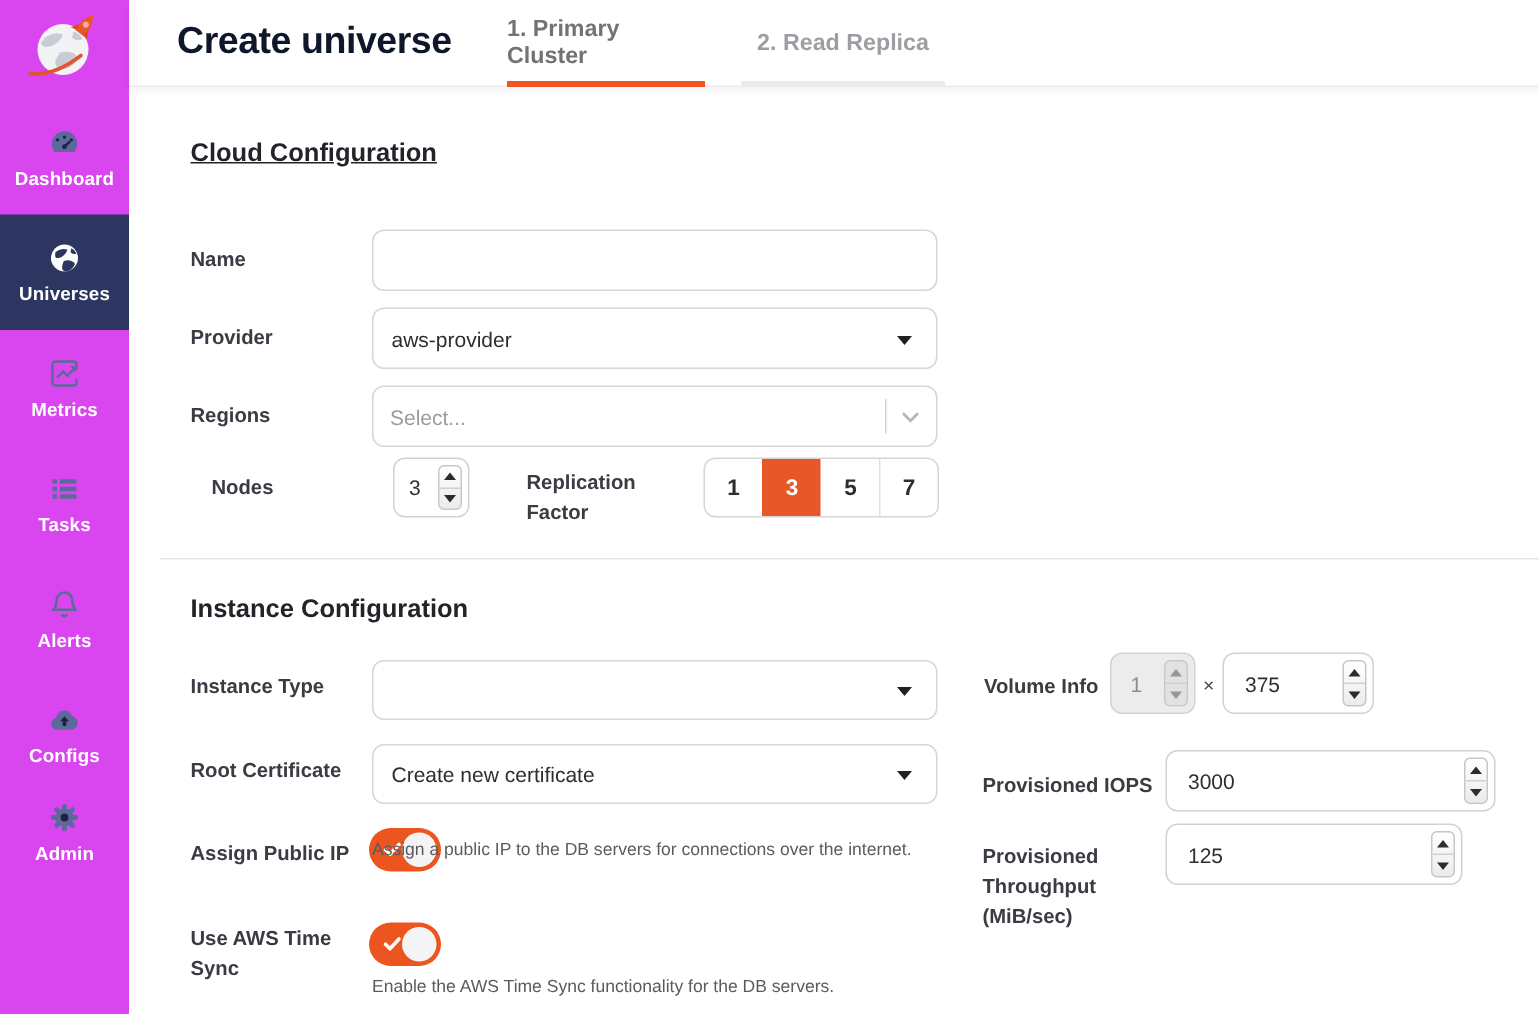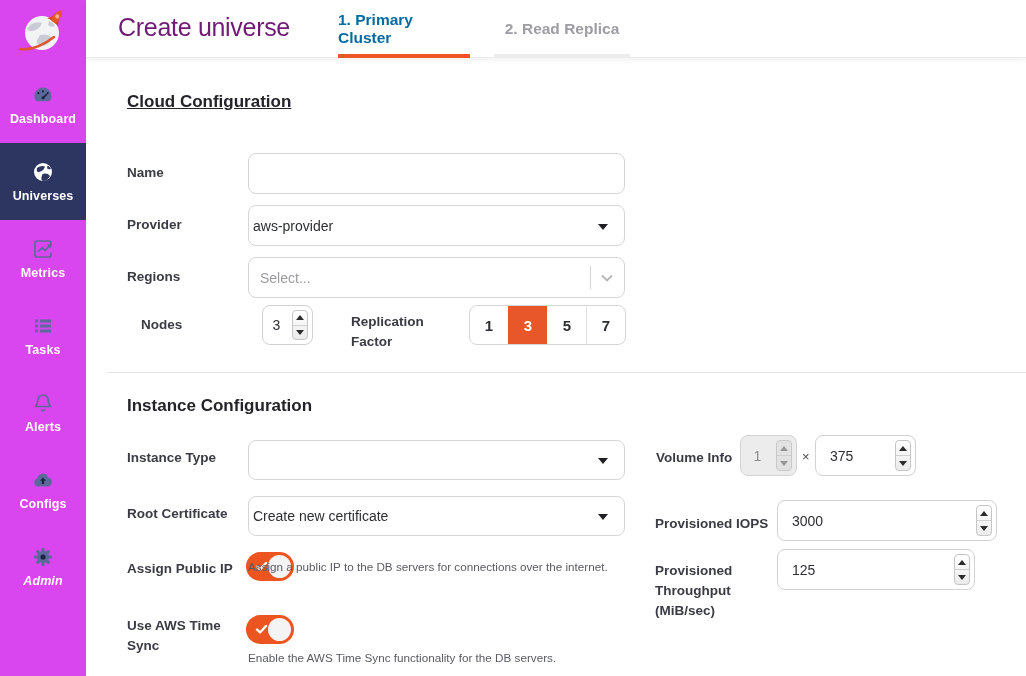--- a/index.html
+++ b/index.html
@@ -12,39 +12,39 @@
   .logo { position:absolute; left:16px; top:5px; width:54px; height:56px; }
   .nav-item { position:absolute; left:0; width:86px; height:77px; display:flex; flex-direction:column;
               align-items:center; justify-content:center; gap:5px; cursor:pointer; }
   .nav-item.active { background:#2d3561; }
   .nav-icon { width:24px; height:24px; display:flex; align-items:center; justify-content:center; }
   .nav-label { color:#fff; font-size:12.5px; font-weight:600; letter-spacing:.1px; }
 
   
   .header { position:absolute; left:86px; top:0; width:940px; height:58px; background:#fff;
             border-bottom:1px solid #ececec; box-shadow:0 3px 5px rgba(0,0,0,.05); z-index:5; }
-  .page-title { position:absolute; left:32px; top:13px; font-size:25px; font-weight:400; color:#701a75; letter-spacing:-.3px; }
+  .page-title { position:absolute; left:32px; top:13px; font-size:25px; font-weight:700; color:#0f172a; letter-spacing:-.3px; }
   .tab { position:absolute; top:0; height:58px; display:flex; align-items:center; justify-content:center;
          font-size:15.5px; font-weight:700; cursor:pointer; border-bottom:4px solid transparent; padding-top:3px; }
-  .tab.active { color:#0369a1; border-bottom-color:#ee5424; }
+  .tab.active { color:#737373; border-bottom-color:#ee5424; }
   .tab.inactive { color:#9d9da3; border-bottom-color:#ececec; }
   .tab-primary { left:252px; width:132px; }
   .tab-replica { left:408px; width:136px; }
 
   
   .content { position:absolute; left:86px; top:58px; width:940px; height:618px; background:#fff; }
   .section-heading { position:absolute; font-size:17px; font-weight:700; color:#232329; }
   .field-label { position:absolute; font-size:13.5px; font-weight:600; color:#3a3b43; line-height:20px; }
   .help-text { position:absolute; font-size:11.7px; color:#5a5b60; }
   .divider { position:absolute; height:1px; background:#e7e7e7; }
 
   .text-input, .select-box { position:absolute; background:#fff; border:1px solid #d6d6d6; border-radius:8px;
         font-family:"Liberation Sans", sans-serif; font-size:14px; color:#2d2e33; }
   .text-input { padding:0 14px; outline:none; }
-  .select-box { display:flex; align-items:center; padding-left:4px; cursor:pointer; }
+  .select-box { display:flex; align-items:center; padding-left:12px; cursor:pointer; }
   .caret { position:absolute; right:16px; top:50%; margin-top:-2px; width:0; height:0;
            border-left:5px solid transparent; border-right:5px solid transparent; border-top:6px solid #1f1f24; }
   .rselect { display:flex; align-items:center; padding-left:11px; color:#9b9ba1; }
   .rselect .sep { position:absolute; right:33px; top:8px; bottom:8px; width:1px; background:#d4d4d4; }
   .rselect .chev { position:absolute; right:8px; top:50%; margin-top:-9px; }
 
   
   .num-wrap { position:absolute; background:#fff; border:1px solid #d2d2d2; border-radius:8px; }
   .num-wrap .num-val { position:absolute; left:0; right:22px; top:0; bottom:0; display:flex;
         align-items:center; justify-content:center; font-size:14px; color:#2d2e33; }
@@ -160,21 +160,21 @@
     <div class="nav-item" style="top:451px;">
       <span class="nav-icon">
         <svg width="24" height="24" viewBox="0 0 24 24">
             <path d="M7 18.5a4 4 0 0 1-.6-7.9 5.5 5.5 0 0 1 10.7-1.2 4.6 4.6 0 0 1-.6 9.1z" fill="#5b6a9a"></path>
             <path d="M12 9.5l3 3.3h-1.8v3.2h-2.4v-3.2H9z" fill="#1d2443"></path>
           </svg>
       </span>
       <span class="nav-label">Configs</span>
     </div>
 
-    <div class="nav-item" style="top:528px;font-style:italic;">
+    <div class="nav-item" style="top:516px;">
       <span class="nav-icon">
         <svg width="24" height="24" viewBox="0 0 24 24">
             <g fill="#5b6a9a">
               <rect x="10.4" y="3" width="3.2" height="18" rx="1.2"></rect>
               <rect x="10.4" y="3" width="3.2" height="18" rx="1.2" transform="rotate(45 12 12)"></rect>
               <rect x="10.4" y="3" width="3.2" height="18" rx="1.2" transform="rotate(90 12 12)"></rect>
               <rect x="10.4" y="3" width="3.2" height="18" rx="1.2" transform="rotate(135 12 12)"></rect>
               <circle cx="12" cy="12" r="6"></circle>
             </g>
             <circle cx="12" cy="12" r="2.6" fill="#1d2443"></circle>

